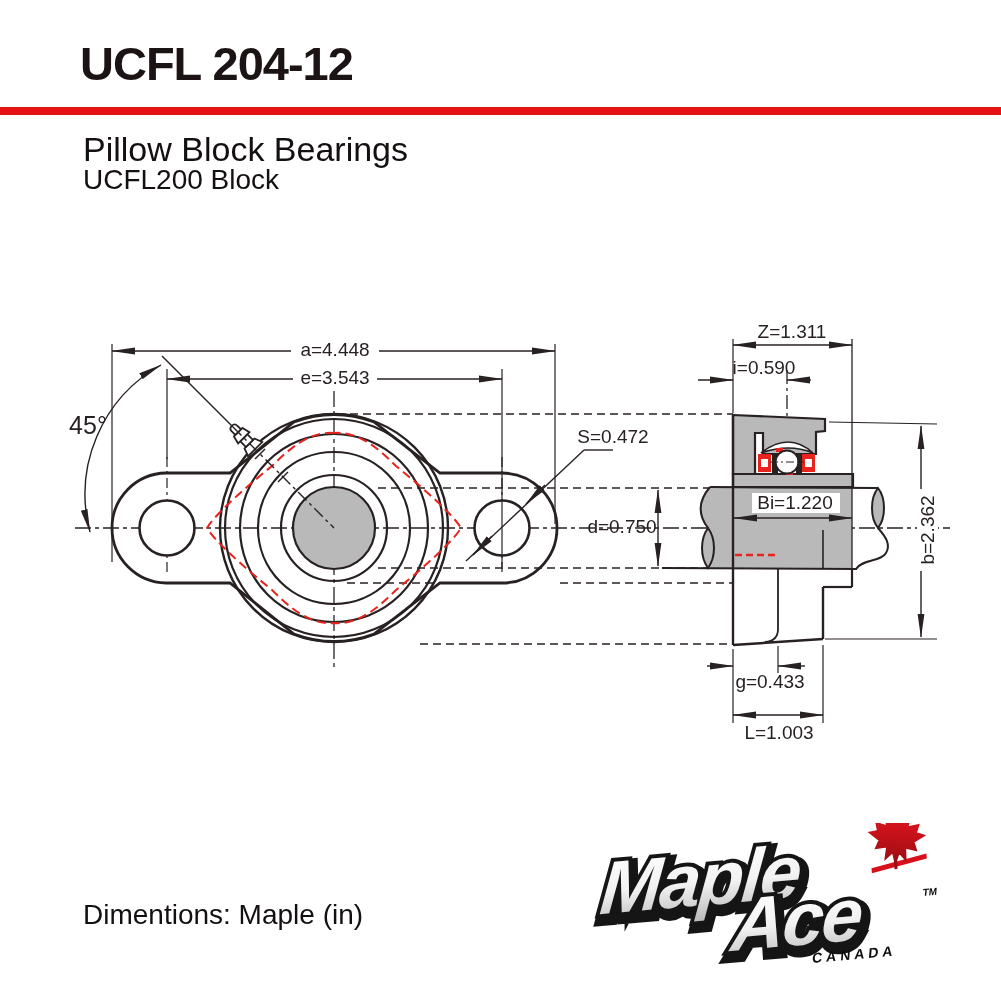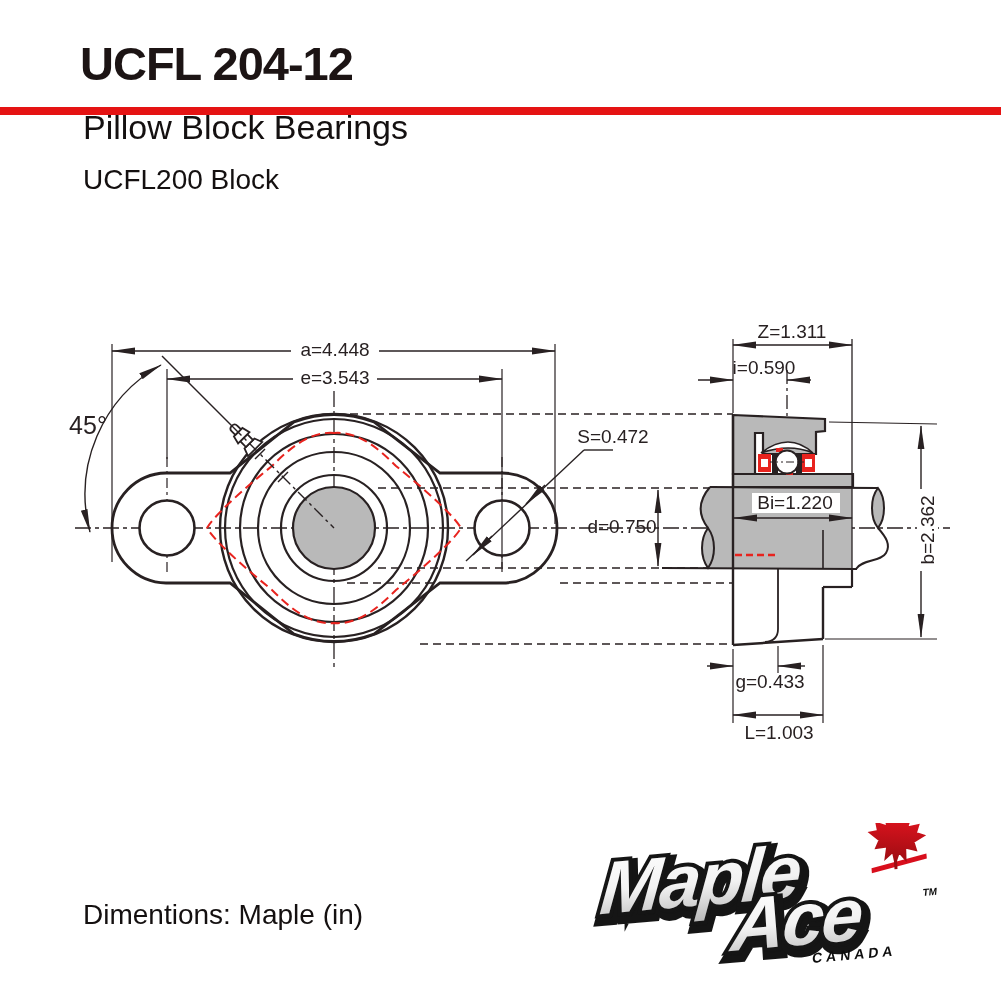--- a/index.html
+++ b/index.html
@@ -1,20 +1,20 @@
 <!DOCTYPE html>
 <html><head>
 <meta charset="utf-8">
 <style>
   html,body{margin:0;padding:0;background:#fff;width:1001px;height:1001px;overflow:hidden;
             font-family:"Liberation Sans", sans-serif;}
   .abs{position:absolute;}
   #title{left:80px;top:36px;font-size:47px;font-weight:800;letter-spacing:-1px;color:#1c1414;}
   #redbar{left:0;top:107px;width:1001px;height:8px;background:#e51313;}
-  #sub1{left:83px;top:108px;font-size:34px;font-weight:500;color:#141010;}
+  #sub1{left:83px;top:130px;font-size:34px;font-weight:500;color:#141010;}
   #sub2{left:83px;top:164px;font-size:28px;font-weight:400;color:#141010;}
   #units{left:83px;top:899px;font-size:28px;font-weight:400;color:#141010;}
   #drawing{left:0;top:0;width:1001px;height:1001px;}
   #logo{left:575px;top:823px;width:430px;height:165px;}
   svg text.dim{font-family:"Liberation Sans", sans-serif;font-size:19px;fill:#282122;}
   svg text.deg{font-family:"Liberation Sans", sans-serif;font-size:25px;fill:#282122;}
   .logo-word{font-family:"Liberation Sans", sans-serif;font-style:italic;font-weight:900;letter-spacing:-2px;}
   .logo-small{font-family:"Liberation Sans", sans-serif;font-weight:800;}
 </style>
 </head>

